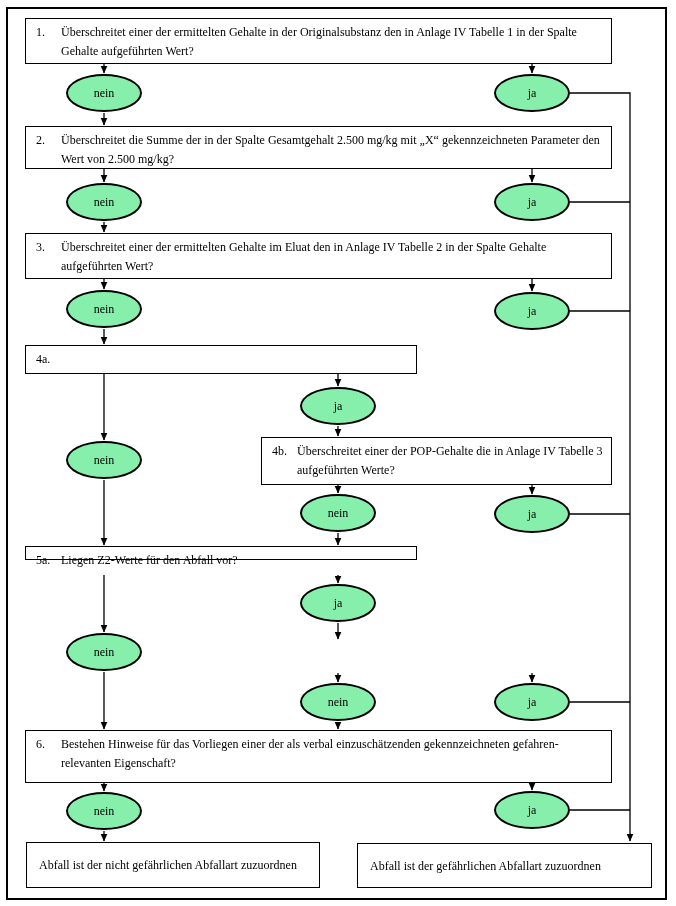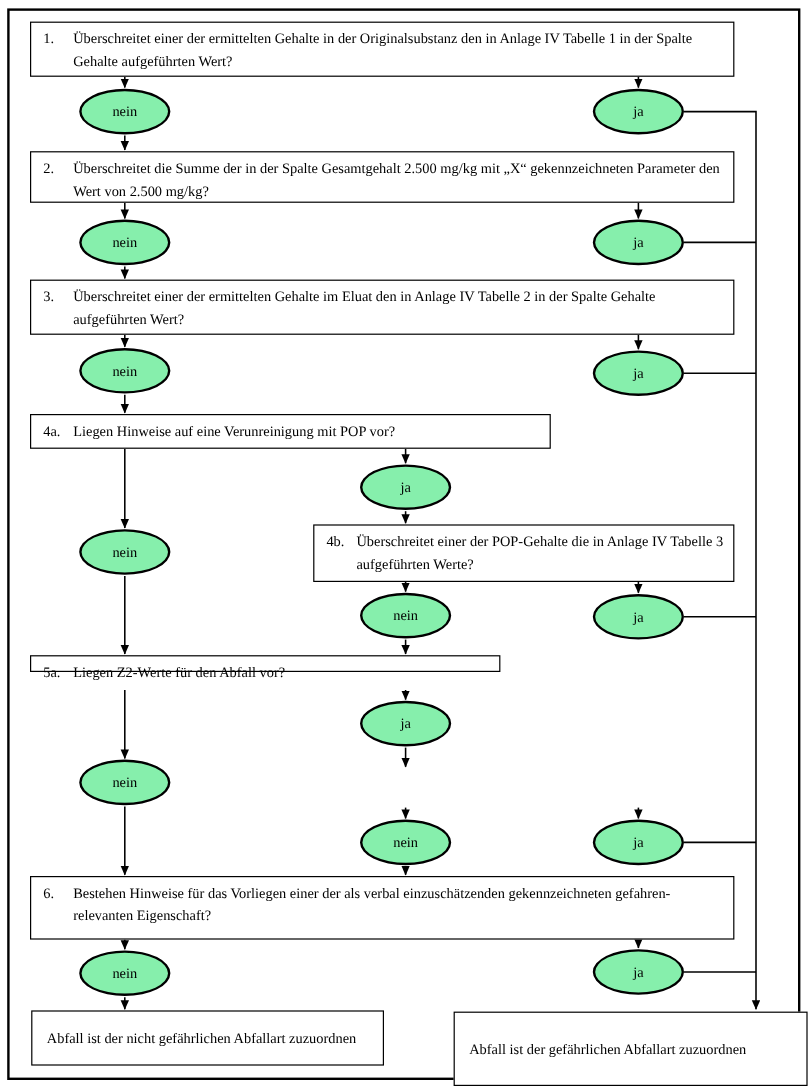--- a/index.html
+++ b/index.html
@@ -107,23 +107,22 @@
   <div class="qbox" style="left:25px;top:126px;width:587px;height:43px">
     <span class="qnum">2.</span>
     <span class="qtext">Überschreitet die Summe der in der Spalte Gesamtgehalt 2.500 mg/kg mit „X“ gekennzeichneten Parameter den Wert von 2.500 mg/kg?</span>
   </div>
 
   <div class="qbox" style="left:25px;top:233px;width:587px;height:46px">
     <span class="qnum">3.</span>
     <span class="qtext">Überschreitet einer der ermittelten Gehalte im Eluat den in Anlage IV Tabelle 2 in der Spalte Gehalte aufgeführten Wert?</span>
   </div>
 
-  <div class="qbox" style="left:25px;top:345px;width:434px;height:29px">
+  <div class="qbox" style="left:25px;top:345px;width:392px;height:29px">
     <span class="qnum">4a.</span>
-    <span class="qtext">Liegen Hinweise auf eine Verunreinigung mit POP vor?</span>
   </div>
 
   <div class="qbox" style="left:261px;top:437px;width:351px;height:48px">
     <span class="qnum">4b.</span>
     <span class="qtext">Überschreitet einer der POP-Gehalte die in Anlage IV Tabelle 3 aufgeführten Werte?</span>
   </div>
 
   <div class="qbox" style="left:25px;top:546px;width:392px;height:14px">
     <span class="qnum">5a.</span>
     <span class="qtext">Liegen Z2-Werte für den Abfall vor?</span>
@@ -131,21 +130,21 @@
 
 
   <div class="qbox" style="left:25px;top:730px;width:587px;height:53px">
     <span class="qnum">6.</span>
     <span class="qtext">Bestehen Hinweise für das Vorliegen einer der als verbal einzuschätzenden gekennzeichneten gefahren-relevanten Eigenschaft?</span>
   </div>
 
   <div class="endbox" style="left:26px;top:842px;width:294px;height:46px">
     <span>Abfall ist der nicht gefährlichen Abfallart zuzuordnen</span>
   </div>
-  <div class="endbox" style="left:378px;top:843px;width:295px;height:62px">
+  <div class="endbox" style="left:357px;top:843px;width:295px;height:45px">
     <span>Abfall ist der gefährlichen Abfallart zuzuordnen</span>
   </div>
 
   <div class="oval" style="left:66px;top:74px">
       <span>nein</span>
     </div>
   <div class="oval" style="left:66px;top:183px">
       <span>nein</span>
     </div>
   <div class="oval" style="left:66px;top:290px">

